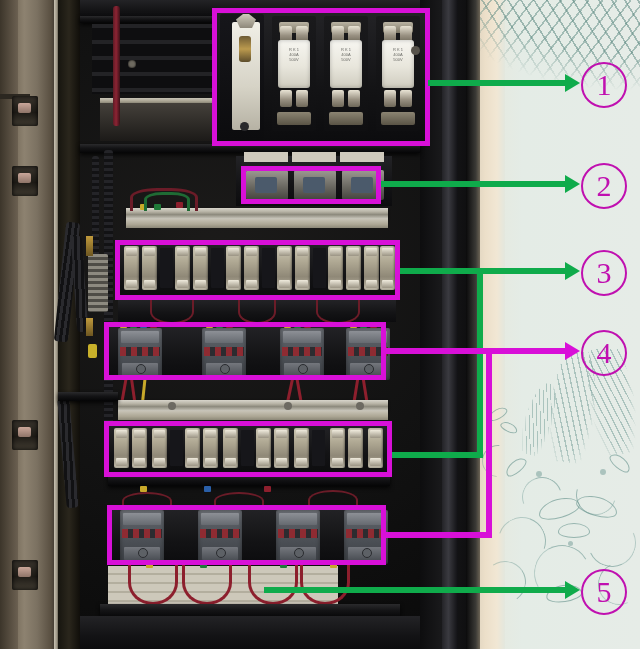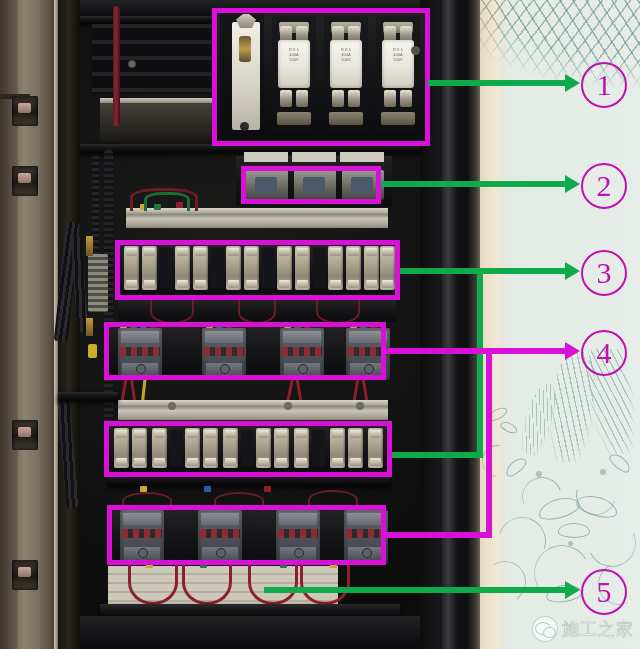--- a/index.html
+++ b/index.html
@@ -541,18 +541,14 @@
   <div class="mline" style="left:386px;top:348px;width:182px;height:6px;"></div>
   <div class="mline" style="left:486px;top:348px;width:6px;height:190px;"></div>
   <div class="mline" style="left:386px;top:532px;width:106px;height:6px;"></div>
   <div class="marrow" style="left:565px;top:342px;"></div>
   <div class="num" style="left:581px;top:330px;">4</div>
 
   <div class="gline" style="left:264px;top:587px;width:304px;height:6px;"></div>
   <div class="garrow" style="left:565px;top:581px;"></div>
   <div class="num" style="left:581px;top:569px;">5</div>
 
-  <div class="wm">
-    <div class="wm-logo"></div>
-    <div class="wm-txt">施工之家</div>
-  </div>
 
 </div>
 
 </body></html>

